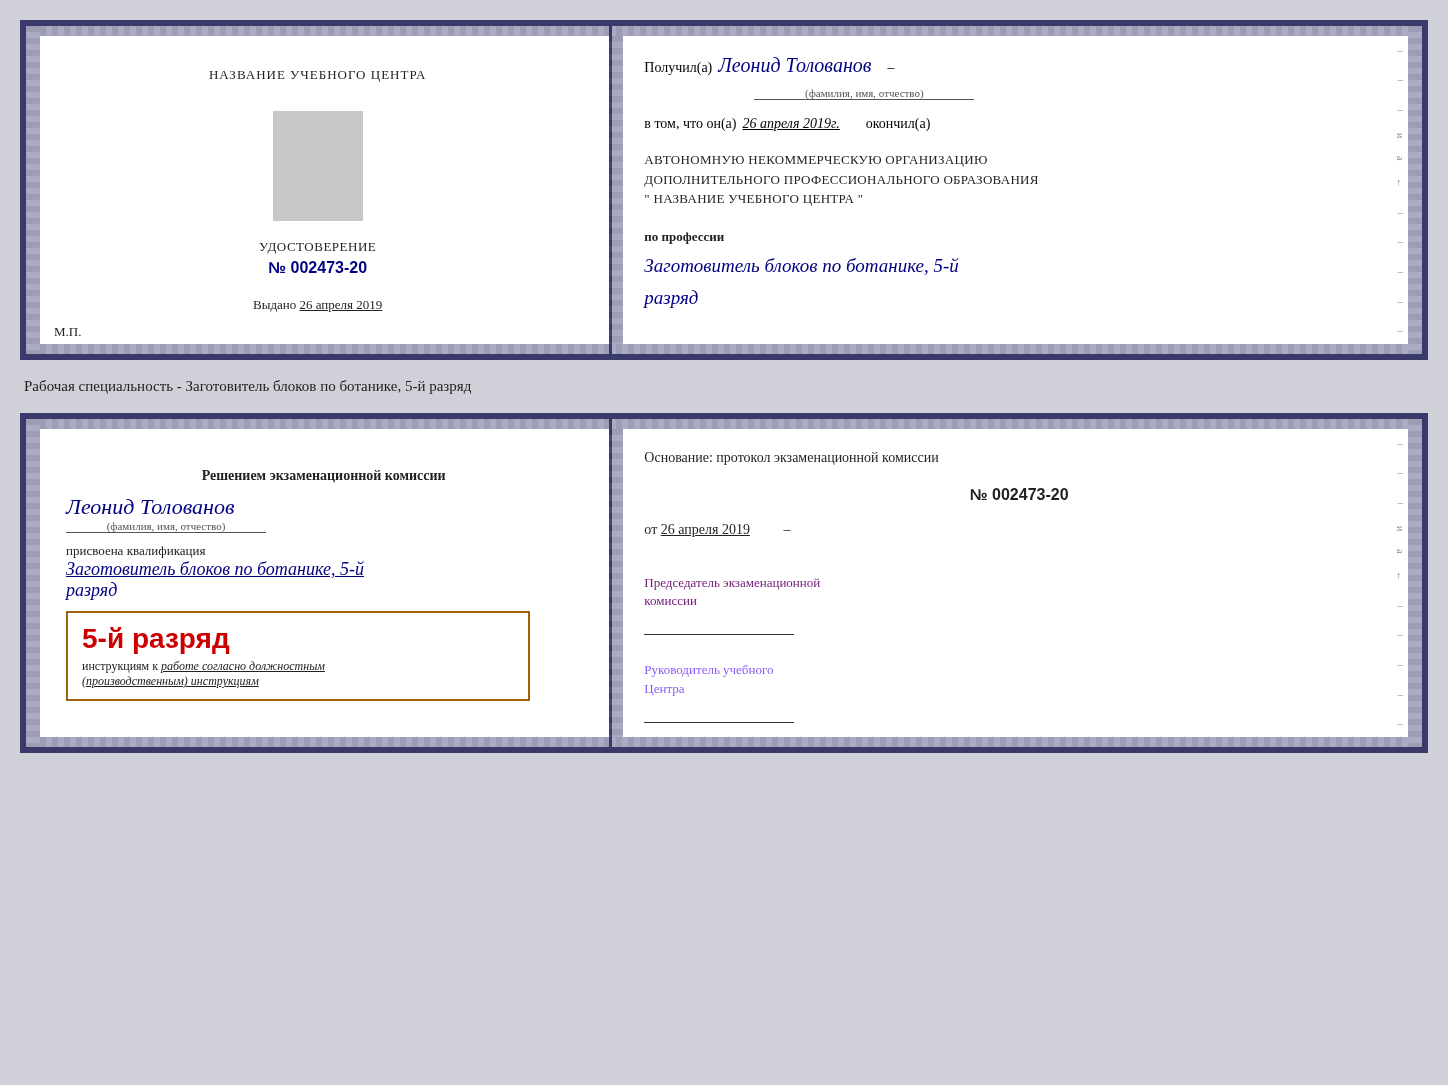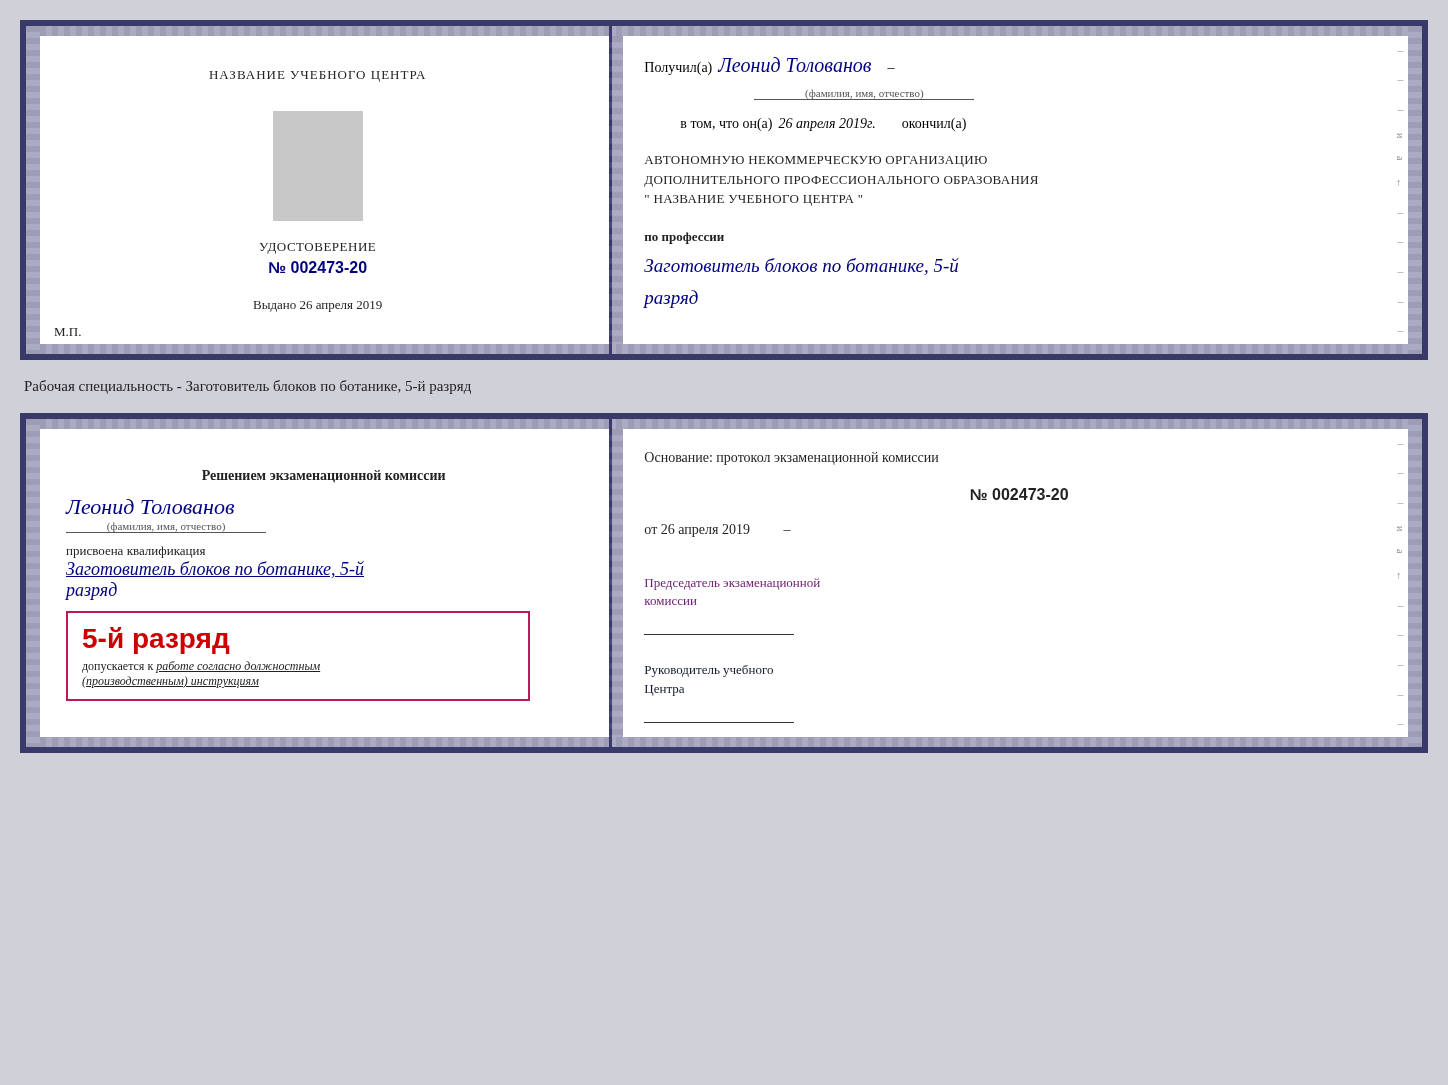--- a/index.html
+++ b/index.html
@@ -141,20 +141,21 @@
       text-align: center;
       margin-top: 4px;
     }
     .card1-issued-line {
       margin-top: 20px;
       font-size: 13px;
       color: #222;
       text-align: center;
     }
     .underline-text {
+      text-decoration: underline;
       display: inline;
       text-align: right;
     }
     .mp-label {
       position: absolute;
       bottom: 14px;
       left: 28px;
       font-size: 13px;
       color: #222;
     }
@@ -256,21 +257,21 @@
     }
     .card2-razryad {
       font-size: 18px;
       font-family: 'Georgia', serif;
       color: #000080;
       font-style: italic;
     }
 
     
     .badge-box {
-      border: 2px solid #be185d;
+      border: 2px solid #a16207;
       padding: 10px 14px;
       margin-top: 10px;
       width: 90%;
     }
     .badge-number {
       font-size: 28px;
       font-weight: bold;
       color: #cc0000;
       font-family: 'Arial', sans-serif;
     }
@@ -304,21 +305,21 @@
       margin-bottom: 12px;
     }
     .card2-chairman-label {
       font-size: 13px;
       color: #701a75;
       line-height: 1.4;
       margin-top: 14px;
     }
     .card2-head-label {
       font-size: 13px;
-      color: #0f172a;
+      color: #8b5cf6;
       line-height: 1.4;
       margin-top: 16px;
     }
     .signature-line {
       border-bottom: 1px solid #333;
       width: 150px;
       margin-top: 14px;
     }
   </style>
 </head>
@@ -347,21 +348,21 @@
       <div style="display:flex; align-items:baseline; gap:6px; flex-wrap:wrap;">
         <span style="font-size:14px;">Получил(а)</span>
         <span class="received-name">Леонид Толованов</span>
         <span style="font-size:14px; margin-left:10px;">–</span>
       </div>
       <div style="margin-left: 110px;">
         <span class="small-note">(фамилия, имя, отчество)</span>
       </div>
 
       <div style="display:flex; align-items:baseline; gap:6px; margin-top:6px;">
-        <span style="font-size:14px;margin-left:36px;">в том, что он(а)</span>
+        <span style="font-size:14px;">в том, что он(а)</span>
         <span class="underline-text" style="font-style:italic; font-size:14px;">26 апреля 2019г.</span>
         <span style="font-size:14px; margin-left:20px;">окончил(а)</span>
       </div>
 
       <div class="org-block" style="margin-top:8px;">
         <div>АВТОНОМНУЮ НЕКОММЕРЧЕСКУЮ ОРГАНИЗАЦИЮ</div>
         <div>ДОПОЛНИТЕЛЬНОГО ПРОФЕССИОНАЛЬНОГО ОБРАЗОВАНИЯ</div>
         <div>" НАЗВАНИЕ УЧЕБНОГО ЦЕНТРА "</div>
       </div>
 
@@ -396,21 +397,21 @@
       <div class="card2-left-title" style="text-align:center; width:100%;font-weight:bold;">Решением экзаменационной комиссии</div>
       <div class="card2-person-name">Леонид Толованов</div>
       <span class="card2-small-note">(фамилия, имя, отчество)</span>
       <div class="card2-qualification-label">присвоена квалификация</div>
       <div class="card2-qualification-text">Заготовитель блоков по ботанике, 5-й</div>
       <div class="card2-razryad">разряд</div>
 
       <div class="badge-box">
         <div class="badge-number">5-й разряд</div>
         <div class="badge-allowed">
-          <span>допускается к</span>
+          <span>инструкциям к</span>
           <span class="badge-italic">работе согласно должностным</span>
           <br>
           <span class="badge-italic">(производственным) инструкциям</span>
         </div>
       </div>
     </div>
 
     <div class="doc-right" style="padding-top:28px;">
       <div class="card2-right-label">Основание: протокол экзаменационной комиссии</div>
       <div class="card2-number">№ 002473-20</div>

